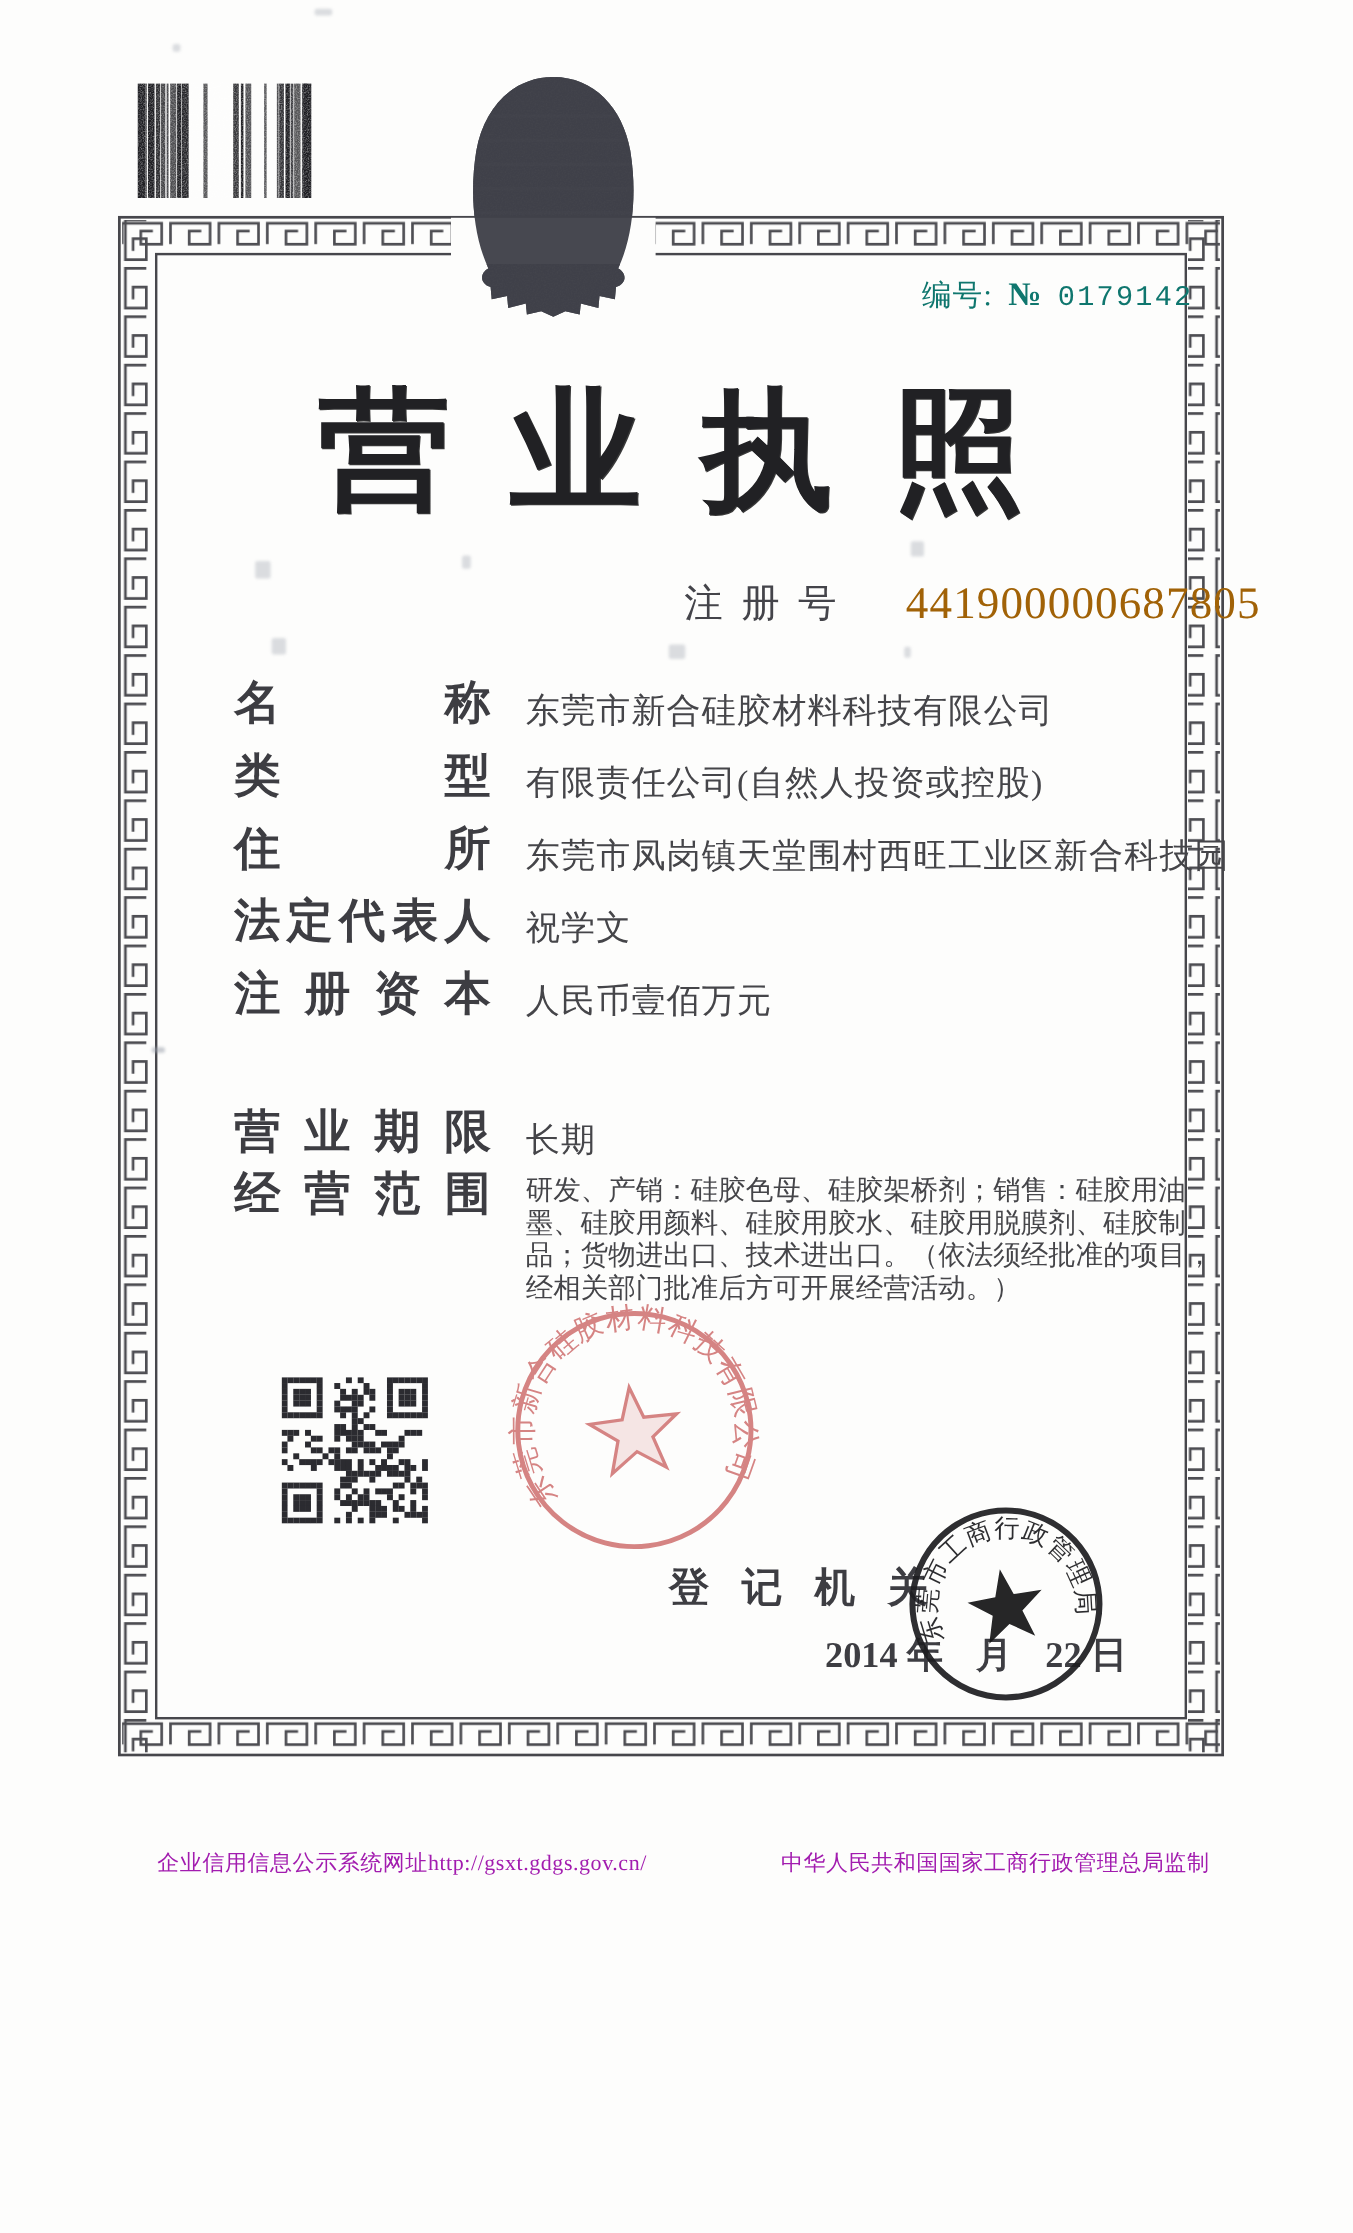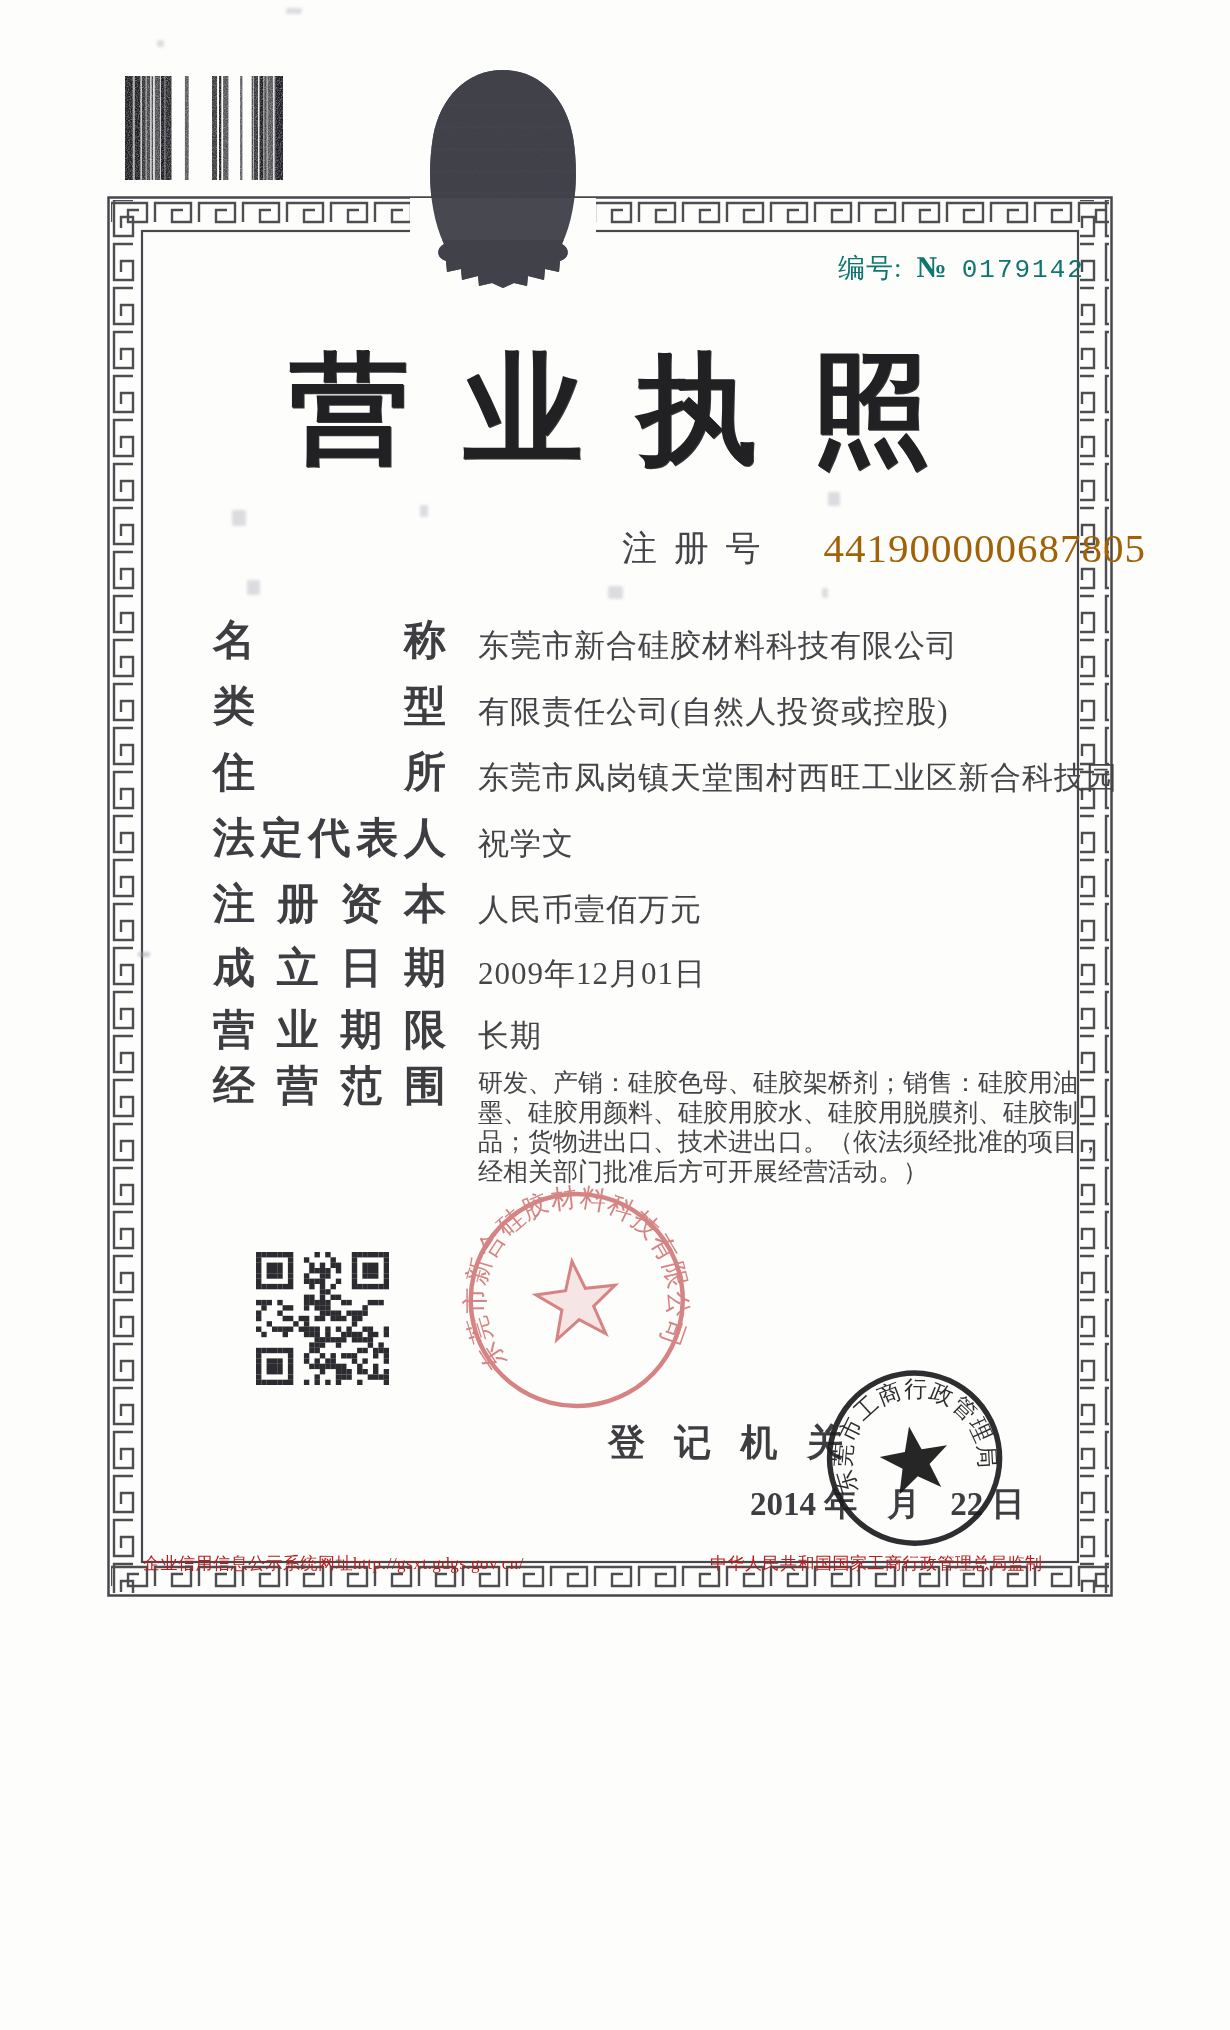--- a/index.html
+++ b/index.html
@@ -19,21 +19,21 @@
   #regno .rlabel{font-size:35px;color:#44444a;letter-spacing:4px;}
   #regno .rvalue{font-size:41px;color:#a16207;letter-spacing:1px;}
   
   .row{position:absolute;left:213px;display:flex;align-items:flex-start;}
   .flabel{width:233px;font-size:42px;font-weight:600;color:#3d3d42;text-align:justify;text-align-last:justify;line-height:1.05;flex:none;}
   .fvalue{margin-left:32px;font-size:31px;color:#454549;padding-top:7px;letter-spacing:1px;white-space:nowrap;}
   .fvalue.scope{white-space:normal;width:640px;font-size:25px;line-height:29.5px;padding-top:4px;letter-spacing:0;}
   
   #regauth{left:608px;top:1418px;font-size:37px;font-weight:600;color:#3d3d42;letter-spacing:10px;}
   #dateline{left:750px;top:1482px;display:flex;gap:30px;font-size:33px;color:#3d3d42;font-weight:600;}
-  .footer{top:1552px;font-size:17px;color:#b91c1c;letter-spacing:0.5px;}
+  .footer{top:1680px;font-size:20px;color:#a21caf;letter-spacing:0.5px;}
   #footer-left{left:143px;}
   #footer-right{left:710px;}
   
   .smudge{position:absolute;background:#9aa0ab;opacity:.35;filter:blur(1.5px);border-radius:2px;}
   svg text{font-family:"Liberation Serif",serif;}
 </style>
 </head>
 <body>
 
 <div id="sheet">
@@ -150,24 +150,20 @@
     <span class="flabel">住所</span>
     <span class="fvalue">东莞市凤岗镇天堂围村西旺工业区新合科技园</span>
   </div>
   <div class="row" style="top:816px;z-index:3;">
     <span class="flabel">法定代表人</span>
     <span class="fvalue">祝学文</span>
   </div>
   <div class="row" style="top:882px;z-index:3;">
     <span class="flabel">注册资本</span>
     <span class="fvalue">人民币壹佰万元</span>
-  </div>
-  <div class="row" style="top:946px;z-index:3;">
-    <span class="flabel">成立日期</span>
-    <span class="fvalue">2009年12月01日</span>
   </div>
   <div class="row" style="top:1008px;z-index:3;">
     <span class="flabel">营业期限</span>
     <span class="fvalue">长期</span>
   </div>
   <div class="row" style="top:1064px;z-index:3;">
     <span class="flabel">经营范围</span>
     <span class="fvalue scope">研发、产销：硅胶色母、硅胶架桥剂；销售：硅胶用油墨、硅胶用颜料、硅胶用胶水、硅胶用脱膜剂、硅胶制品；货物进出口、技术进出口。（依法须经批准的项目，经相关部门批准后方可开展经营活动。）</span>
   </div>
 

